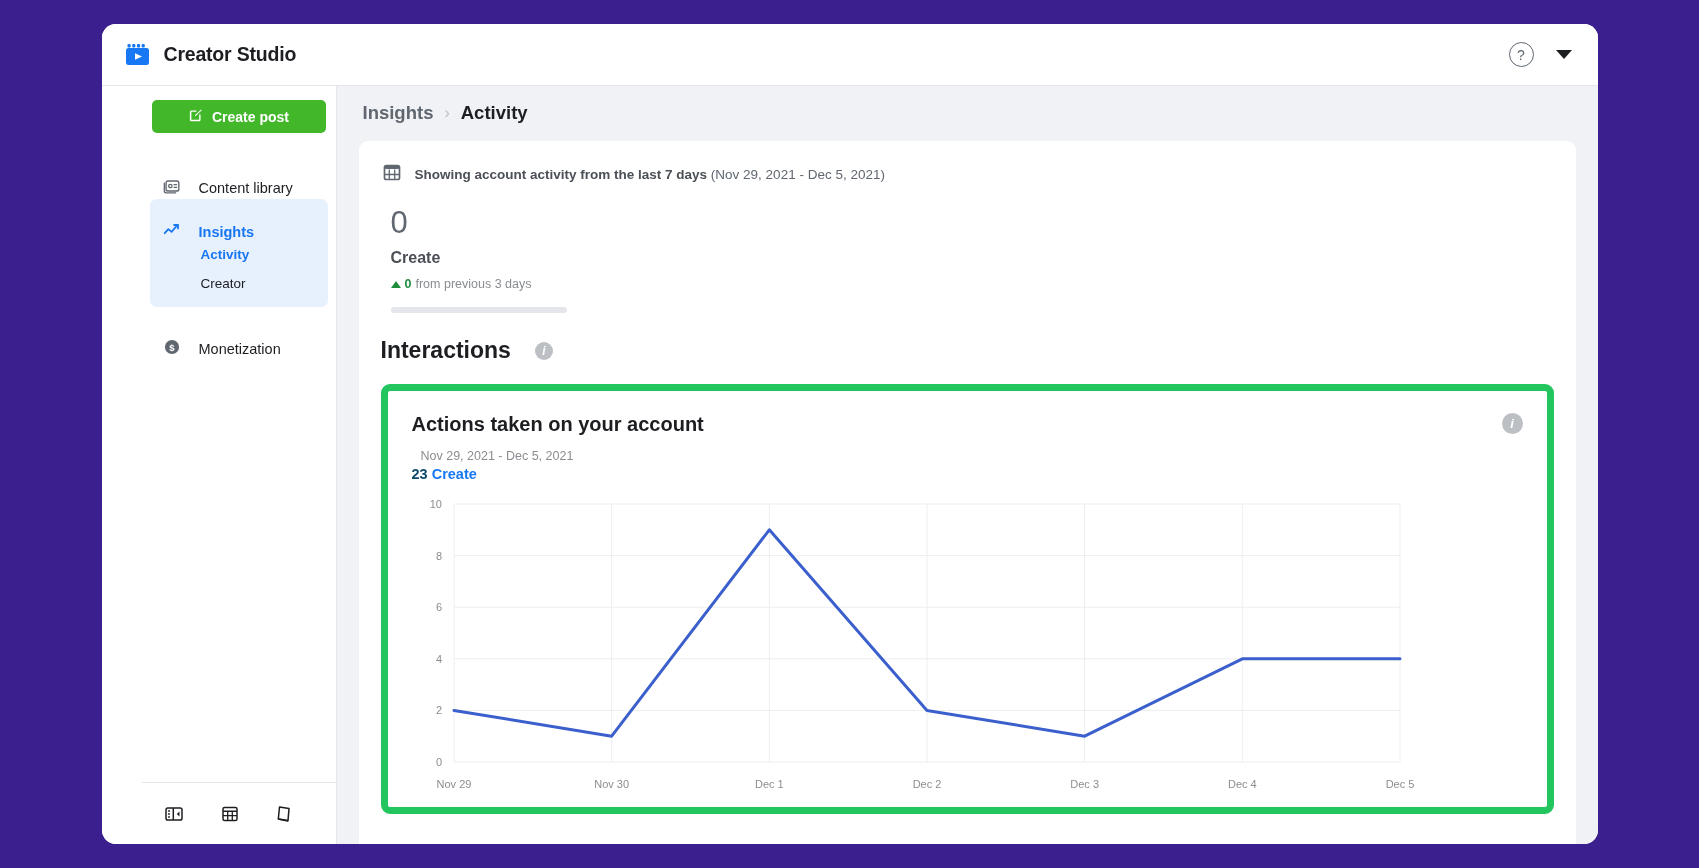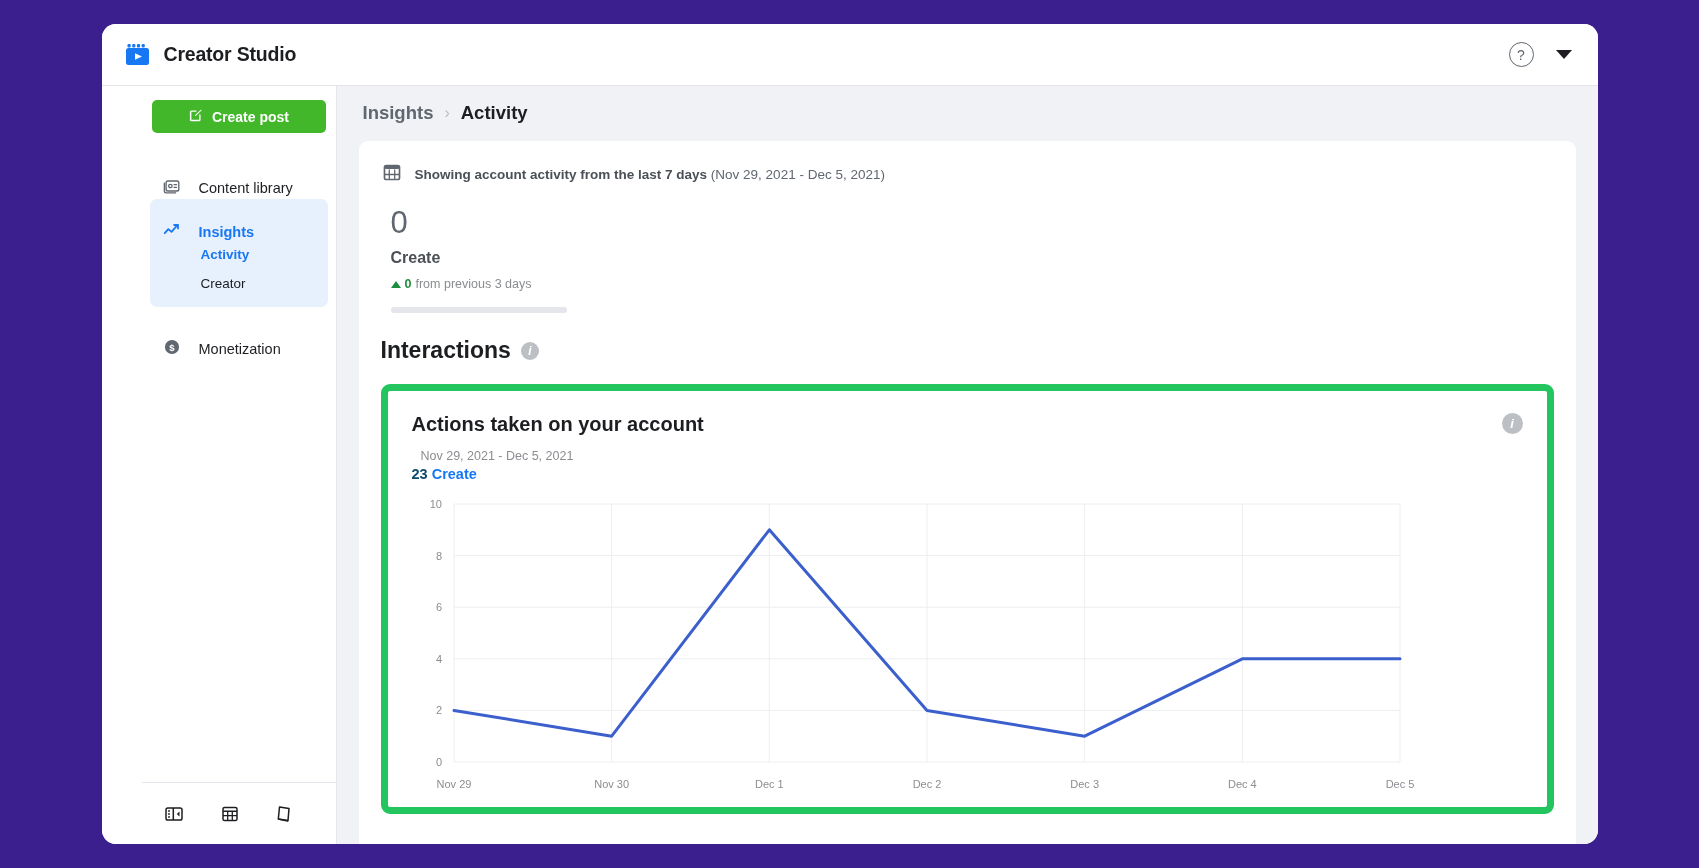--- a/index.html
+++ b/index.html
@@ -164,21 +164,21 @@
     border-bottom: 7px solid #1e8e3e;
   }
   .delta-num { color: #1e8e3e; font-weight: bold; }
   .stat-bar {
     margin-top: 16px;
     width: 176px; height: 6px;
     background: #e4e6eb; border-radius: 3px;
   }
 
   .section-title {
-    display: flex; align-items: center; gap: 10px;
+    display: flex; align-items: center; gap: 24px;
     font-size: 23px; font-weight: bold; color: #1c1e21;
     margin-top: 24px; margin-bottom: 20px;
   }
   .info-badge {
     width: 18px; height: 18px; border-radius: 50%;
     background: #bcc0c4; color: #fff;
     font-size: 12px; font-style: italic; font-weight: bold;
     display: flex; align-items: center; justify-content: center;
     cursor: pointer;
   }

